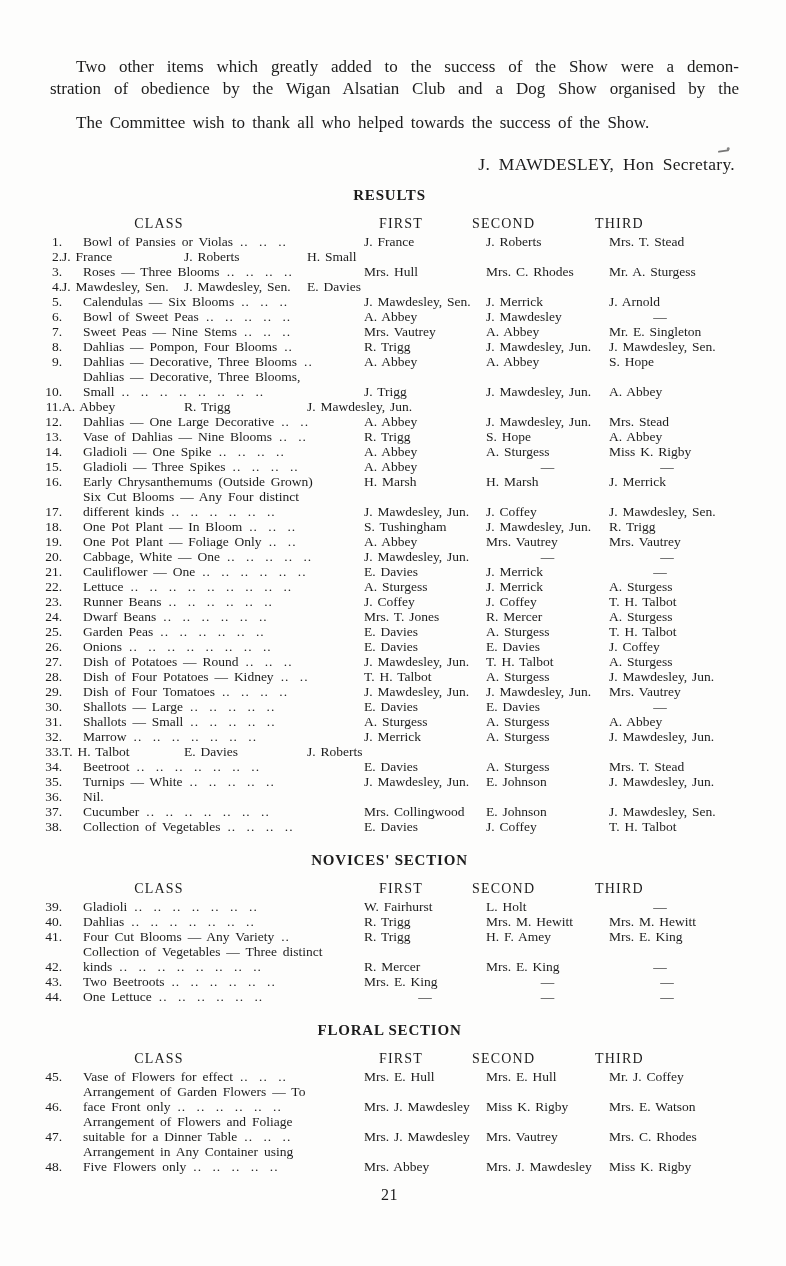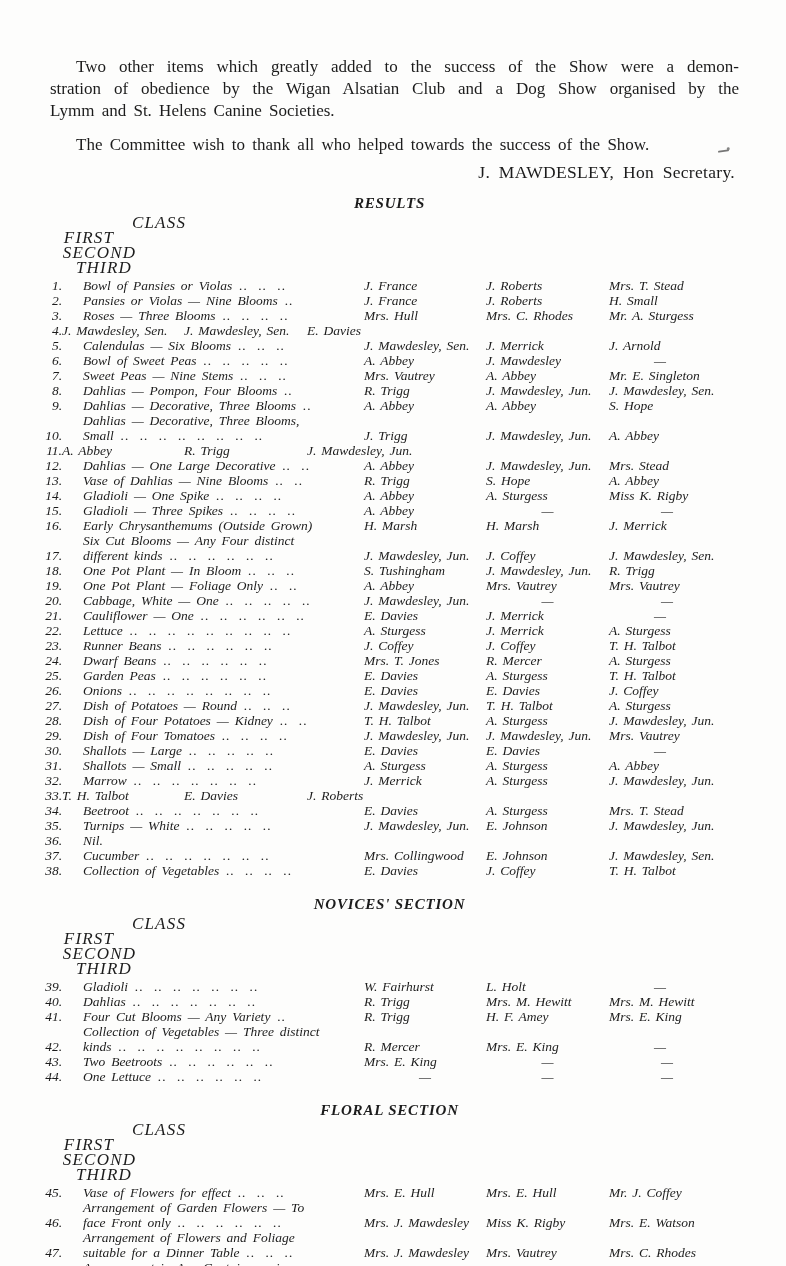--- a/index.html
+++ b/index.html
@@ -12,31 +12,31 @@
     position:relative;
   }
   .page { box-sizing:border-box; width:786px; height:1039px; padding:56px 45px 0 38px; position:relative; }
 
   
   .intro { margin:0 2px 0 12px; font-size:17px; line-height:22px; word-spacing:3px; }
   .pline { white-space:nowrap; }
   .pline.jl { text-align:justify; text-align-last:justify; white-space:normal; }
   .indent { text-indent:26px; }
   .thanks { margin:12px 2px 0 12px; font-size:17px; line-height:22px; word-spacing:3px; }
-  .signature { margin:4px 6px 0 0; font-size:17.5px; line-height:24px; text-align:right; word-spacing:4px; letter-spacing:.3px; }
+  .signature { margin:18px 6px 0 0; font-size:17.5px; line-height:24px; text-align:right; word-spacing:4px; letter-spacing:.3px; }
 
   
-  .result-section { margin-top:17px;font-style:italic; }
+  .result-section { margin-top:17px; }
   .result-section:first-of-type { margin-top:10px; }
   .sec-title { margin:0 0 0 0; font-size:15px; font-weight:bold; text-align:center; letter-spacing:.8px; line-height:18px; }
-  .col-headers { display:flex; margin-top:3px; font-size:17px; line-height:15px; letter-spacing:1.2px;flex-direction:column; }
+  .col-headers { display:flex; margin-top:12px; font-size:14px; line-height:15px; letter-spacing:1.2px; }
   .h-class  { box-sizing:border-box; width:312px; text-align:center; padding-right:70px; flex:none; }
   .h-first  { box-sizing:border-box; width:122px; text-align:center; padding-right:20px; flex:none; }
-  .h-second { box-sizing:border-box; width:123px; text-align:center; flex:none; }
-  .h-third  { box-sizing:border-box; width:132px; text-align:center; flex:none; }
+  .h-second { box-sizing:border-box; width:123px; flex:none; }
+  .h-third  { box-sizing:border-box; width:132px; flex:none; }
 
   .rows { margin-top:3px; }
   .row { display:flex; align-items:flex-end; font-size:13.5px; line-height:15px; }
   .num { width:24px; flex:none; text-align:right; }
   .cls { width:288px; flex:none; box-sizing:border-box; padding-left:7px; padding-right:4px;margin-left:14px; }
   .class-text { white-space:pre-line; word-spacing:2.5px; }
   .leader { letter-spacing:1px; word-spacing:6px; padding-left:7px; color:#242424; }
   .cell { word-spacing:1.5px; }
   .cell.first  { width:122px; flex:none; }
   .cell.second { width:123px; flex:none; }
@@ -54,21 +54,20 @@
                    background:#666; border-radius:50%; }
 </style>
 </head>
 <body>
 
 <div class="page">
 
   <div class="intro">
     <div class="pline jl indent">Two other items which greatly added to the success of the Show were a demon-</div>
     <div class="pline jl">stration of obedience by the Wigan Alsatian Club and a Dog Show organised by the</div>
-    <div class="pline">Lymm and St. Helens Canine Societies.</div>
   </div>
 
   <div class="thanks indent">The Committee wish to thank all who helped towards the success of the Show.</div>
 
   <div class="signature">J. MAWDESLEY, Hon Secretary.</div>
 
   <div>
   <section class="result-section">
     <h2 class="sec-title">RESULTS</h2>
     <div class="col-headers">
@@ -81,21 +80,20 @@
   <div class="row">
     <span class="num">1.</span>
     <span class="cls"><span class="class-text">Bowl of Pansies or Violas</span><span class="leader">.. .. ..</span></span>
     <span class="cell first">J. France</span>
     <span class="cell second">J. Roberts</span>
     <span class="cell third">Mrs. T. Stead</span>
   </div>
 
   <div class="row">
     <span class="num">2.</span>
-    <span class="cls"><span class="class-text">Pansies or Violas — Nine Blooms</span><span class="leader">..</span></span>
     <span class="cell first">J. France</span>
     <span class="cell second">J. Roberts</span>
     <span class="cell third">H. Small</span>
   </div>
 
   <div class="row">
     <span class="num">3.</span>
     <span class="cls"><span class="class-text">Roses — Three Blooms</span><span class="leader">.. .. .. ..</span></span>
     <span class="cell first">Mrs. Hull</span>
     <span class="cell second">Mrs. C. Rhodes</span>

